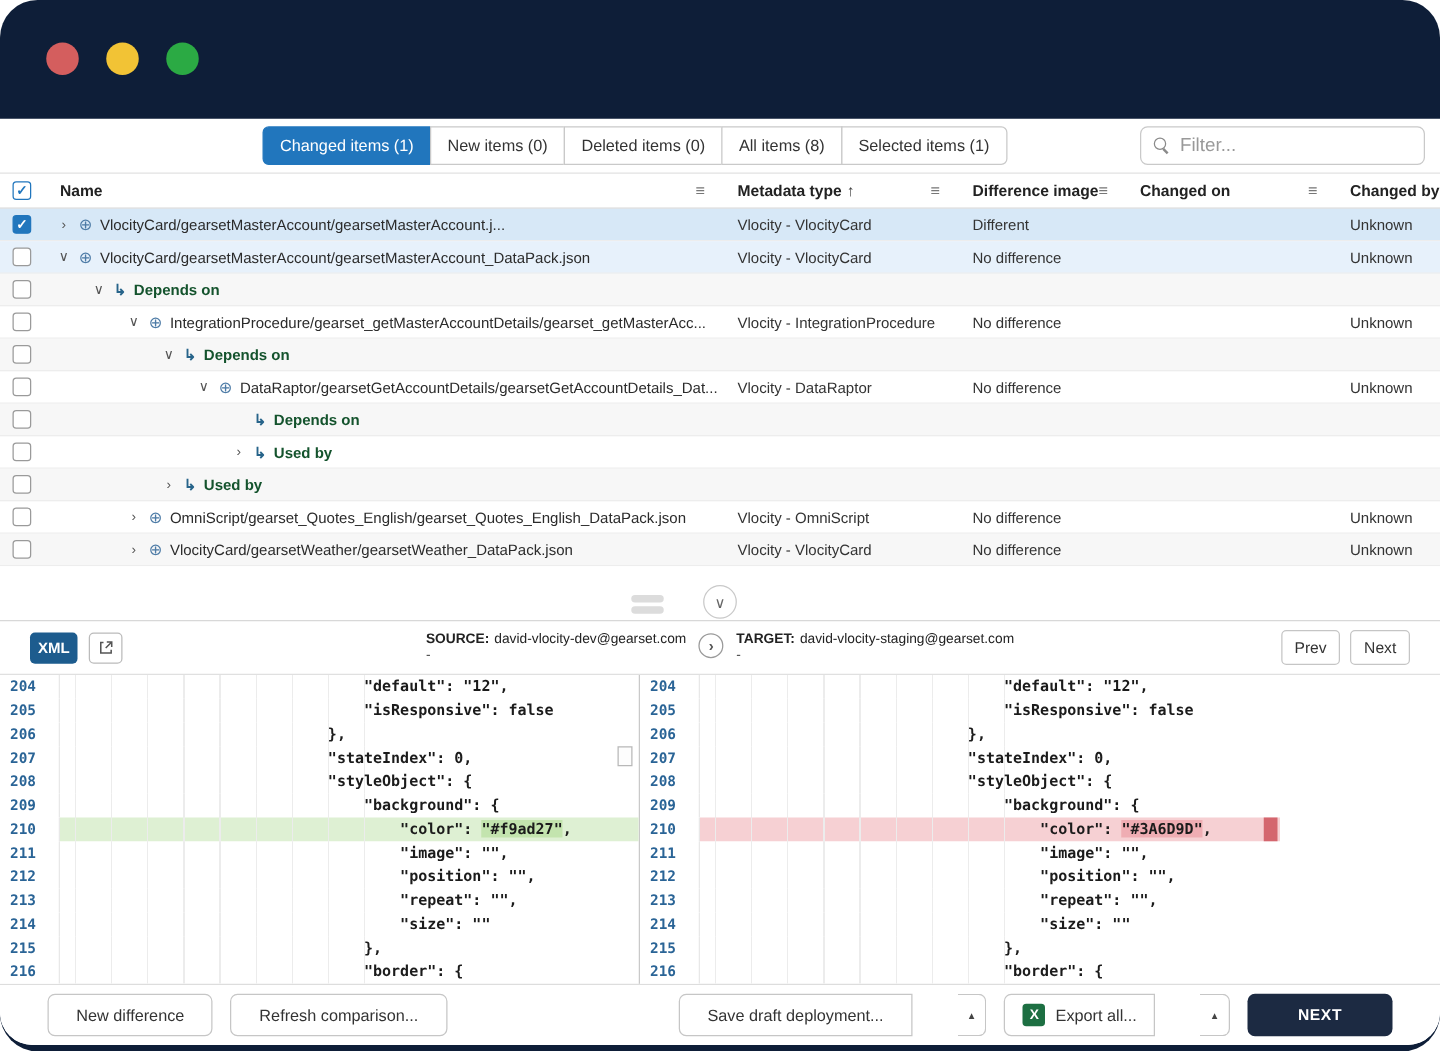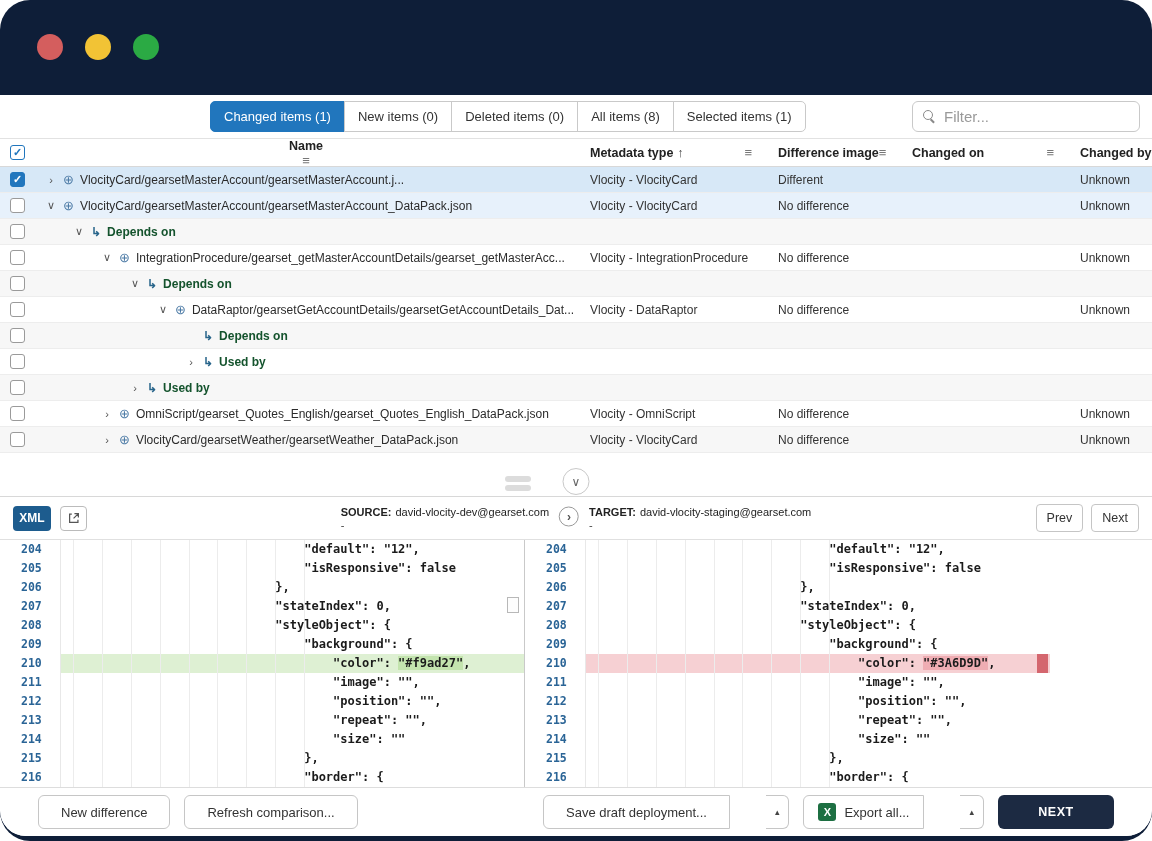--- a/index.html
+++ b/index.html
@@ -24,21 +24,21 @@
   .filter-input { border:none; outline:none; flex:1; font-size:15px; font-family:inherit; color:#333; min-width:0; }
   .filter-input::placeholder { color:#999; }
   .mag { position:relative; width:13px; height:13px; flex:none; }
   .mag::before { content:""; position:absolute; width:8px; height:8px; border:1.6px solid #8a8a8a; border-radius:50%; left:0; top:0; }
   .mag::after { content:""; position:absolute; width:5px; height:1.6px; background:#8a8a8a; transform:rotate(45deg); left:7px; top:10px; }
 
   
   .grid { display:grid; grid-template-columns:40px 538px 188px 134px 168px 1fr; align-items:center; }
   .thead { height:29px; border-top:1px solid #e2e2e2; border-bottom:1px solid #d8d8d8; font-weight:bold; font-size:12.5px; color:#222; }
   .hcell { display:flex; align-items:center; justify-content:space-between; padding-right:14px; padding-left:12px; height:100%; overflow:hidden; white-space:nowrap; }
-  .hcell.pad8 { padding-left:8px;flex-direction:column; }
+  .hcell.pad8 { padding-left:8px; }
   .hlabel { display:inline-flex; align-items:center; }
   .sort { margin-left:4px; font-weight:normal; color:#444; }
   .menu { color:#777; font-weight:normal; font-size:13px; cursor:pointer; }
   .tbody { height:286px; }
   .trow { height:26px; border-bottom:1px solid #ededed; font-size:12px; color:#2b2b2b; cursor:default; }
   .trow.stripe { background:#f7f7f7; }
   .trow.state-selected { background:#d7e8f7; }
   .trow.state-highlighted { background:#e7f1fb; }
   .c-name { display:flex; align-items:center; gap:6px; overflow:hidden; white-space:nowrap; height:100%; }
   .caret { color:#555; font-size:11px; width:12px; flex:none; text-align:center; }
@@ -54,34 +54,34 @@
   .cb.checked-outline::after { content:"✓"; position:absolute; color:var(--blue); font-size:11px; left:2px; top:0; font-weight:bold; }
 
   
   .split-gap { height:44px; position:relative; border-bottom:1px solid #d8d8d8; background:#fff; }
   .handle-bar { position:absolute; width:26px; height:6px; border-radius:3px; background:#dcdcdc; cursor:row-resize; }
   .handle-bar.b1 { left:505px; top:23px; }
   .handle-bar.b2 { left:505px; top:32px; }
   .collapse-btn { position:absolute; left:50%; transform:translateX(-50%); top:15px; width:27px; height:27px; border-radius:50%; border:1px solid #c9c9c9; background:#fff; color:#666; display:flex; align-items:center; justify-content:center; font-size:12px; line-height:1; cursor:pointer; z-index:2; }
 
   
-  .diff-header { height:43px; display:flex; align-items:center; padding:0 13px; position:relative; border-bottom:1px solid #e0e0e0; }
+  .diff-header { height:43px; display:flex; align-items:center; padding:0 24px; position:relative; border-bottom:1px solid #e0e0e0; }
   .xml-btn { width:38px; height:25px; background:#1d5c8e; color:#fff; font-size:12px; font-weight:bold; border:none; border-radius:4px; cursor:pointer; font-family:inherit; }
   .share-btn { width:27px; height:25px; margin-left:9px; border:1px solid #bbb; border-radius:4px; background:#fff; display:flex; align-items:center; justify-content:center; cursor:pointer; }
   .st-center { position:absolute; left:50%; top:50%; transform:translate(-50%,-50%); display:flex; align-items:flex-start; gap:10px; }
   .st-block { font-size:11px; color:#222; white-space:nowrap; }
   .st-label { font-weight:bold; margin-right:4px; }
   .line2 { color:#444; margin-top:1px; }
   .arrow-circle { width:20px; height:20px; border:1px solid #9a9a9a; border-radius:50%; color:#555; display:flex; align-items:center; justify-content:center; font-size:12px; font-weight:bold; margin-top:1px; flex:none; }
   .prevnext { margin-left:auto; display:flex; gap:8px; }
   .pn-btn { min-width:44px; height:28px; border:1px solid #c5c5c5; background:#fff; border-radius:4px; font-size:12.5px; color:#333; cursor:pointer; font-family:inherit; padding:0 10px; }
 
   
   .diff-body { height:247px; display:flex; font-family:"DejaVu Sans Mono", monospace; }
-  .panel { width:512px; position:relative; overflow:hidden;margin-left:13px; }
+  .panel { width:512px; position:relative; overflow:hidden; }
   .panel.left { border-right:1px solid #c9c9c9; }
   .cline { display:flex; height:19px; line-height:19px; }
   .lnum { width:48px; flex:none; color:#2a6496; font-size:11.5px; font-weight:bold; padding-left:8px; border-right:1px solid #e8e8e8; background:#fff; }
   .lcode { flex:1; font-size:12px; font-weight:bold; color:#1b1b1b; white-space:pre; padding-left:12px; background-image:repeating-linear-gradient(to right, #ececec 0 1px, transparent 1px 28.9px); background-size:233px 100%; background-repeat:no-repeat; background-position:12px 0; overflow:hidden; }
   .lcode.added { background-color:#def0d3; }
   .lcode.removed { background-color:#f6d0d3; }
   .tok.added-tok { background:#c3e4ae; }
   .tok.removed-tok { background:#efadb3; }
   .viewport-box { position:absolute; right:5px; top:57px; width:12px; height:16px; border:1px solid #b8b8b8; background:#fdfdfd; }
   .diff-marker { position:absolute; right:2px; top:114px; width:11px; height:19px; background:#d4666e; }

